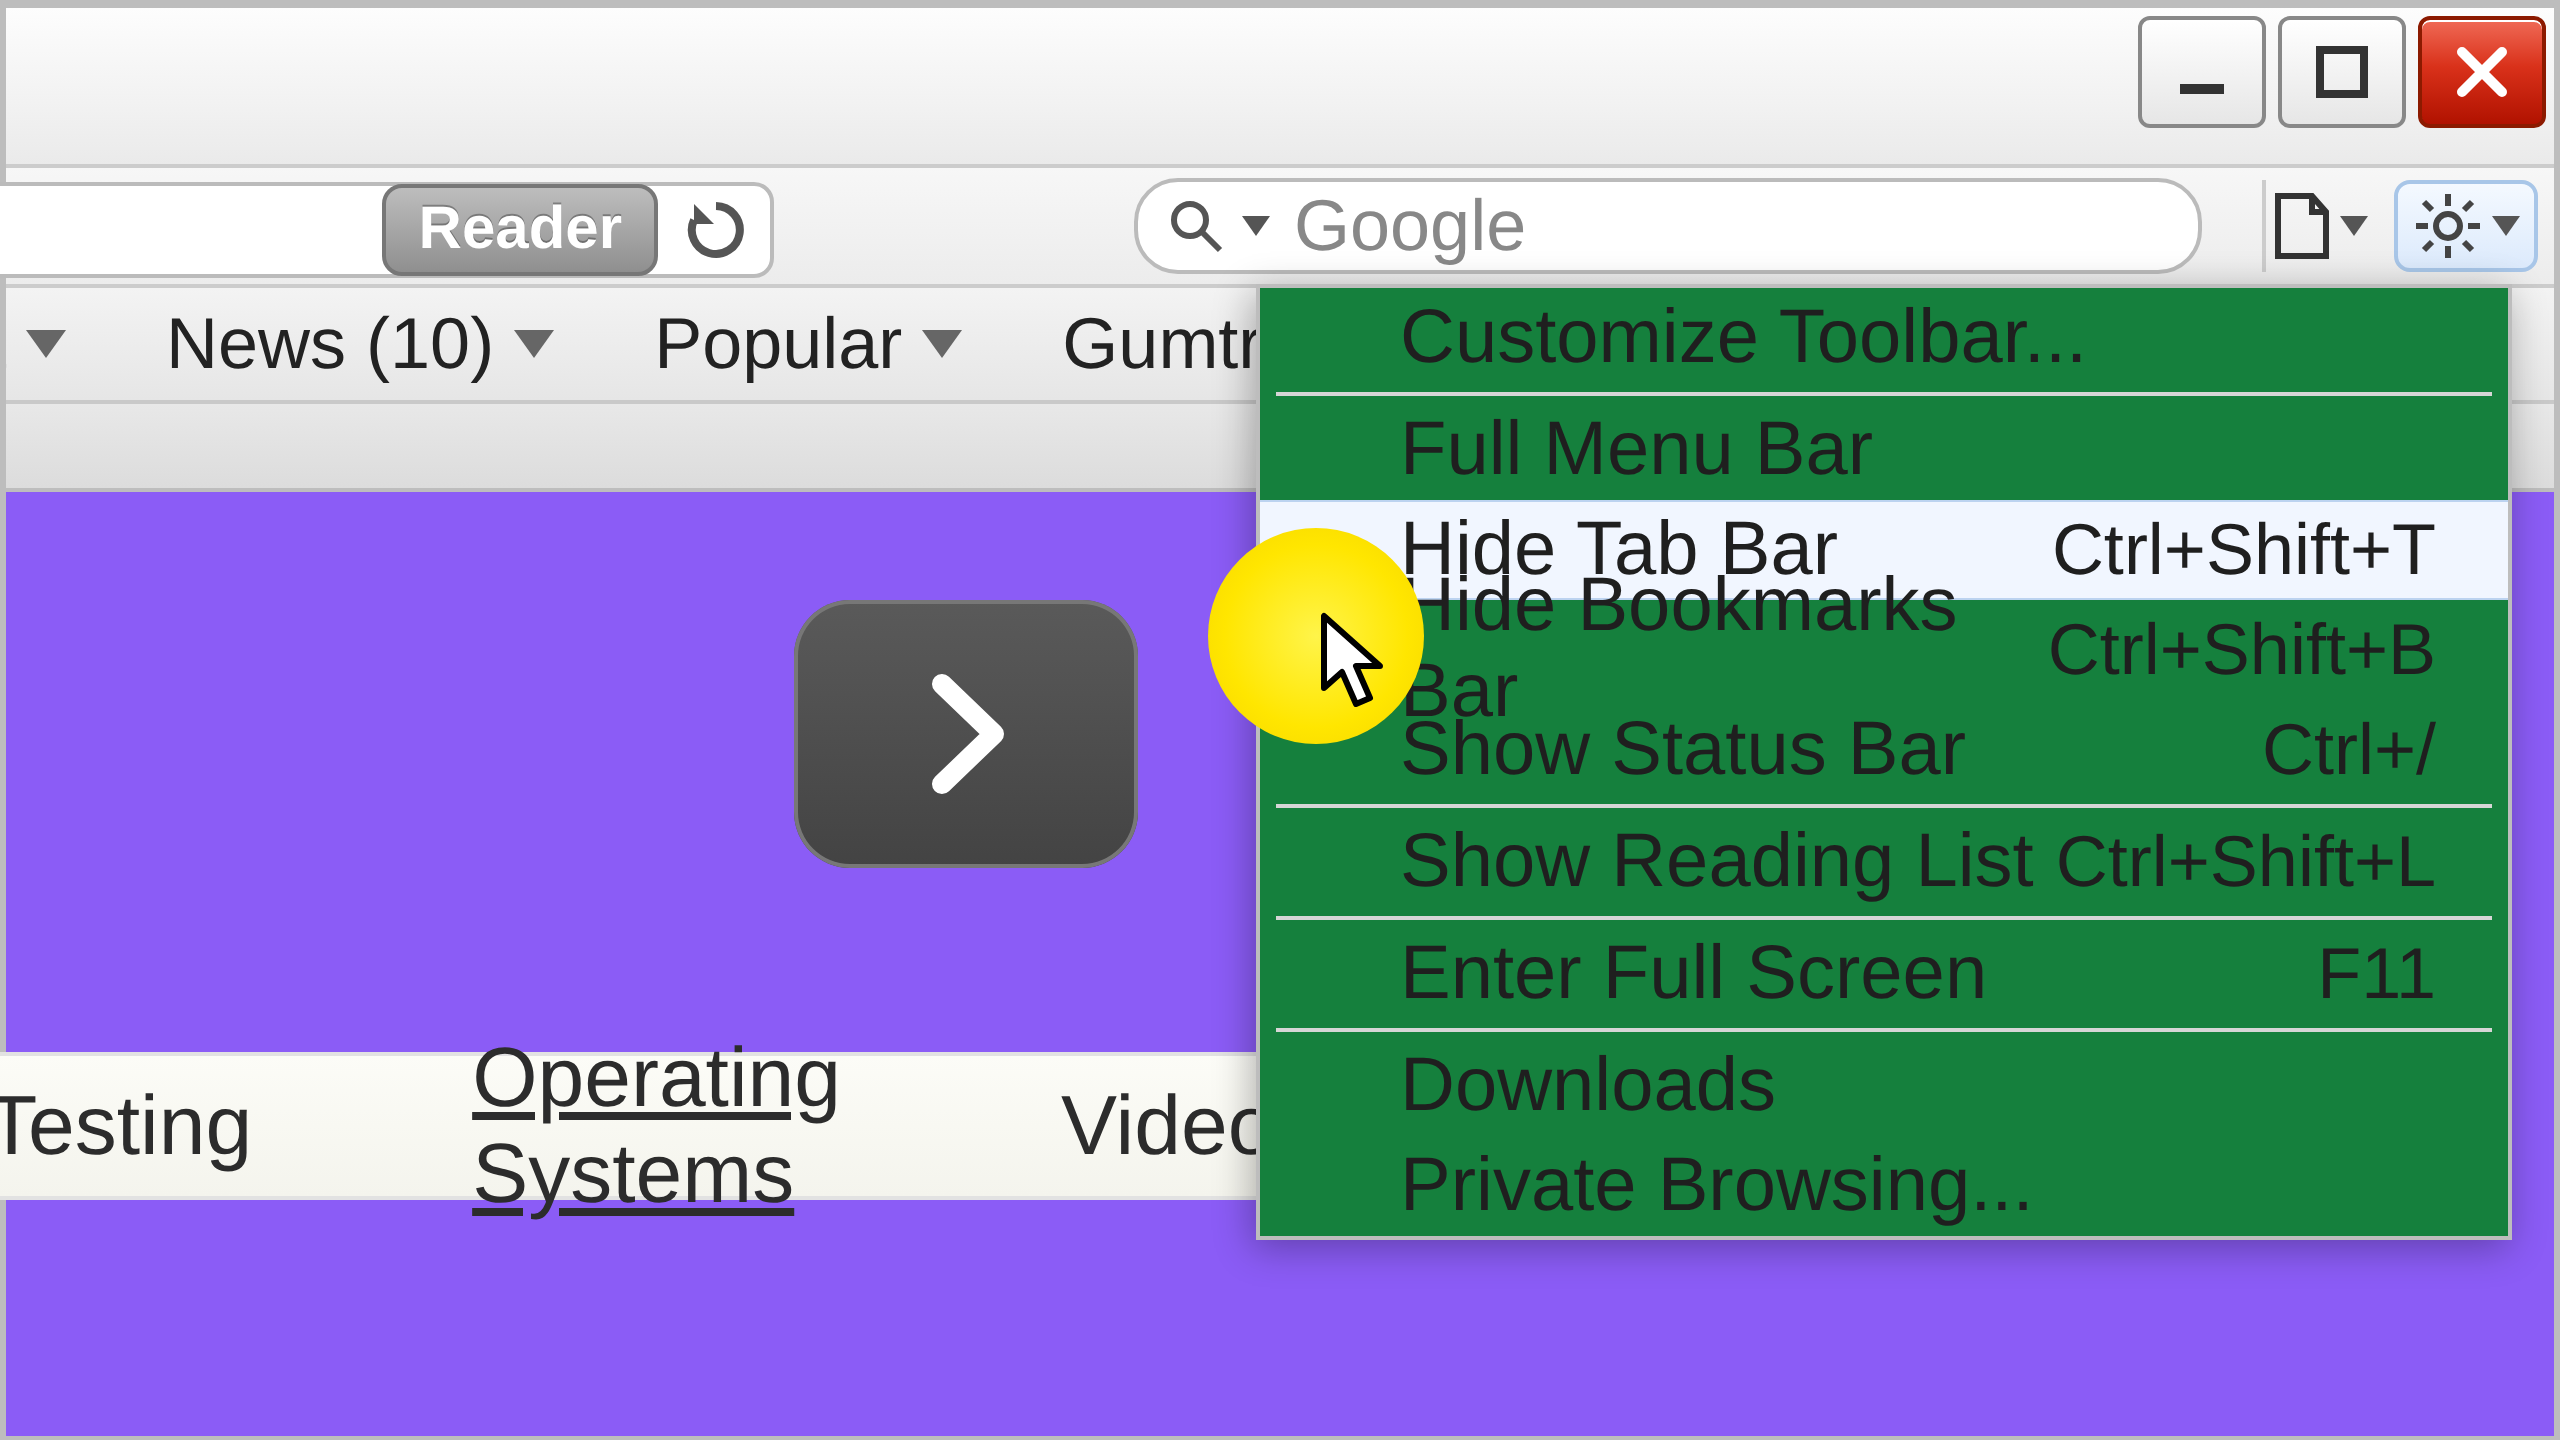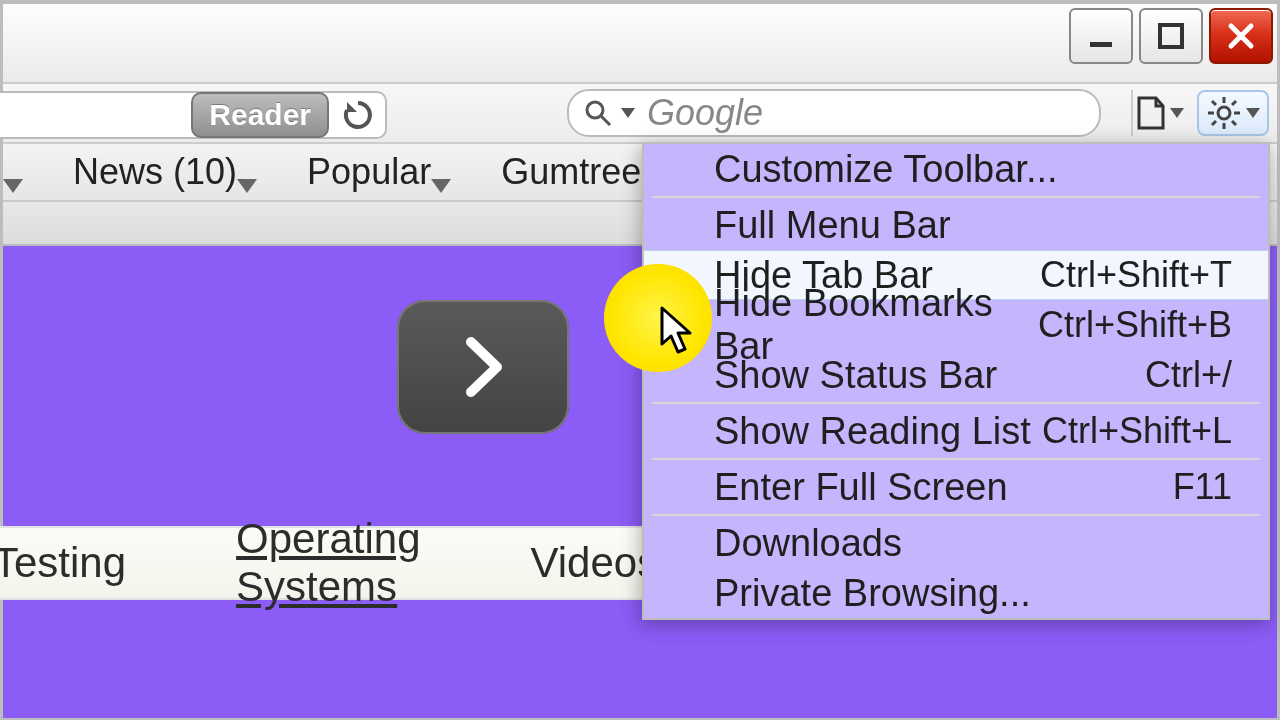--- a/index.html
+++ b/index.html
@@ -40,21 +40,21 @@
   }
   .reader-chip {
     background: linear-gradient(#bdbdbd,#8f8f8f);
     color: #fff; padding: 4px 16px; border-radius: 10px;
     font-size: 30px; font-weight: 600; border: 2px solid #777;
     text-shadow: 0 -1px 0 rgba(0,0,0,0.3);
   }
   .reload-ico svg { display:block; }
   .search-box {
     margin-left: 556px; width: 534px; height: 48px; background:#fff; border:2px solid #bbb;
-    border-radius:22px; display:flex; align-items:center; padding:0 14px; gap:12px;font-style:italic;
+    border-radius:22px; display:flex; align-items:center; padding:0 14px; gap:12px;
   }
   .search-mag svg{display:block;}
   .search-text { font-size: 36px; color:#888; }
   .page-btn, .gear-btn {
     width:56px; height:46px; display:flex; align-items:center; justify-content:center;
     border-left:2px solid #ccc; position: relative;
   }
   .page-btn { margin-left: 20px; }
   .gear-btn {
     border: 2px solid #a8c6e8; border-radius: 8px;
@@ -67,43 +67,43 @@
   }
 
   .bookmarks-bar {
     height: 58px; background: linear-gradient(#f3f3f3,#e6e6e6);
     border-bottom: 2px solid #c9c9c9;
     display:flex; align-items:center; padding-left:0px; gap:30px;
     font-size: 36px; color:#222;
     overflow: hidden;
     position: relative;
   }
-  .bk-item { display:flex; align-items:flex-end; padding:4px 10px;}
+  .bk-item { display:flex; align-items:center; gap:10px; padding:4px 10px;}
   .dd-tri { width:0;height:0;border-left:10px solid transparent;border-right:10px solid transparent;border-top:14px solid #666; }
 
   .inactive-strip { height: 44px; background: linear-gradient(#e8e8e8,#dcdcdc); border-bottom: 2px solid #bdbdbd;}
   .page-body { position: relative; background:#8b5cf6; height: 472px; }
   .play-tile {
     position:absolute; left:394px; top:54px; width:172px; height:134px; border-radius:28px;
     background: linear-gradient(#5a5a5a,#434343);
     display:flex; align-items:center; justify-content:center;
     box-shadow: 0 0 0 2px #777 inset;
   }
   .play-tile svg{display:block;}
   .nav-row {
     position:absolute; left:-100px; top:280px; width:740px; height:74px;
     border-top:2px solid #e2e2e2; border-bottom:2px solid #e2e2e2;
     background: linear-gradient(#fcfcf7,#f4f4ed);
     display:flex; align-items:center; font-size:42px; color:#2c2c2c;
   }
   .nav-row .nv { padding:0 36px; }
 
   .popup {
-    position: absolute; right: 10px; top: 142px; width: 628px;
-    background: #c4b5fd; border: 2px solid #bdbdbd; border-left:2px solid #bdbdbd;
+    position: absolute; right: 24px; top: 142px; width: 628px;
+    background: #15803d; border: 2px solid #bdbdbd; border-left:2px solid #bdbdbd;
     box-shadow: -2px 4px 18px rgba(0,0,0,0.3);
   }
   .popup .row {
     display:flex; align-items:center; justify-content:space-between;
     padding: 8px 36px 8px 70px; font-size:38px; color:#1f1f1f;
     height: 50px;
   }
   .popup .sep { height:2px; background:#d6d6d6; margin:2px 8px; }
   .popup .row.hover { background:#f1f6ff; border:1px solid #bcd3f0; border-left:none; border-right:none; }
   .popup .short { color:#1f1f1f; font-size:36px; }

